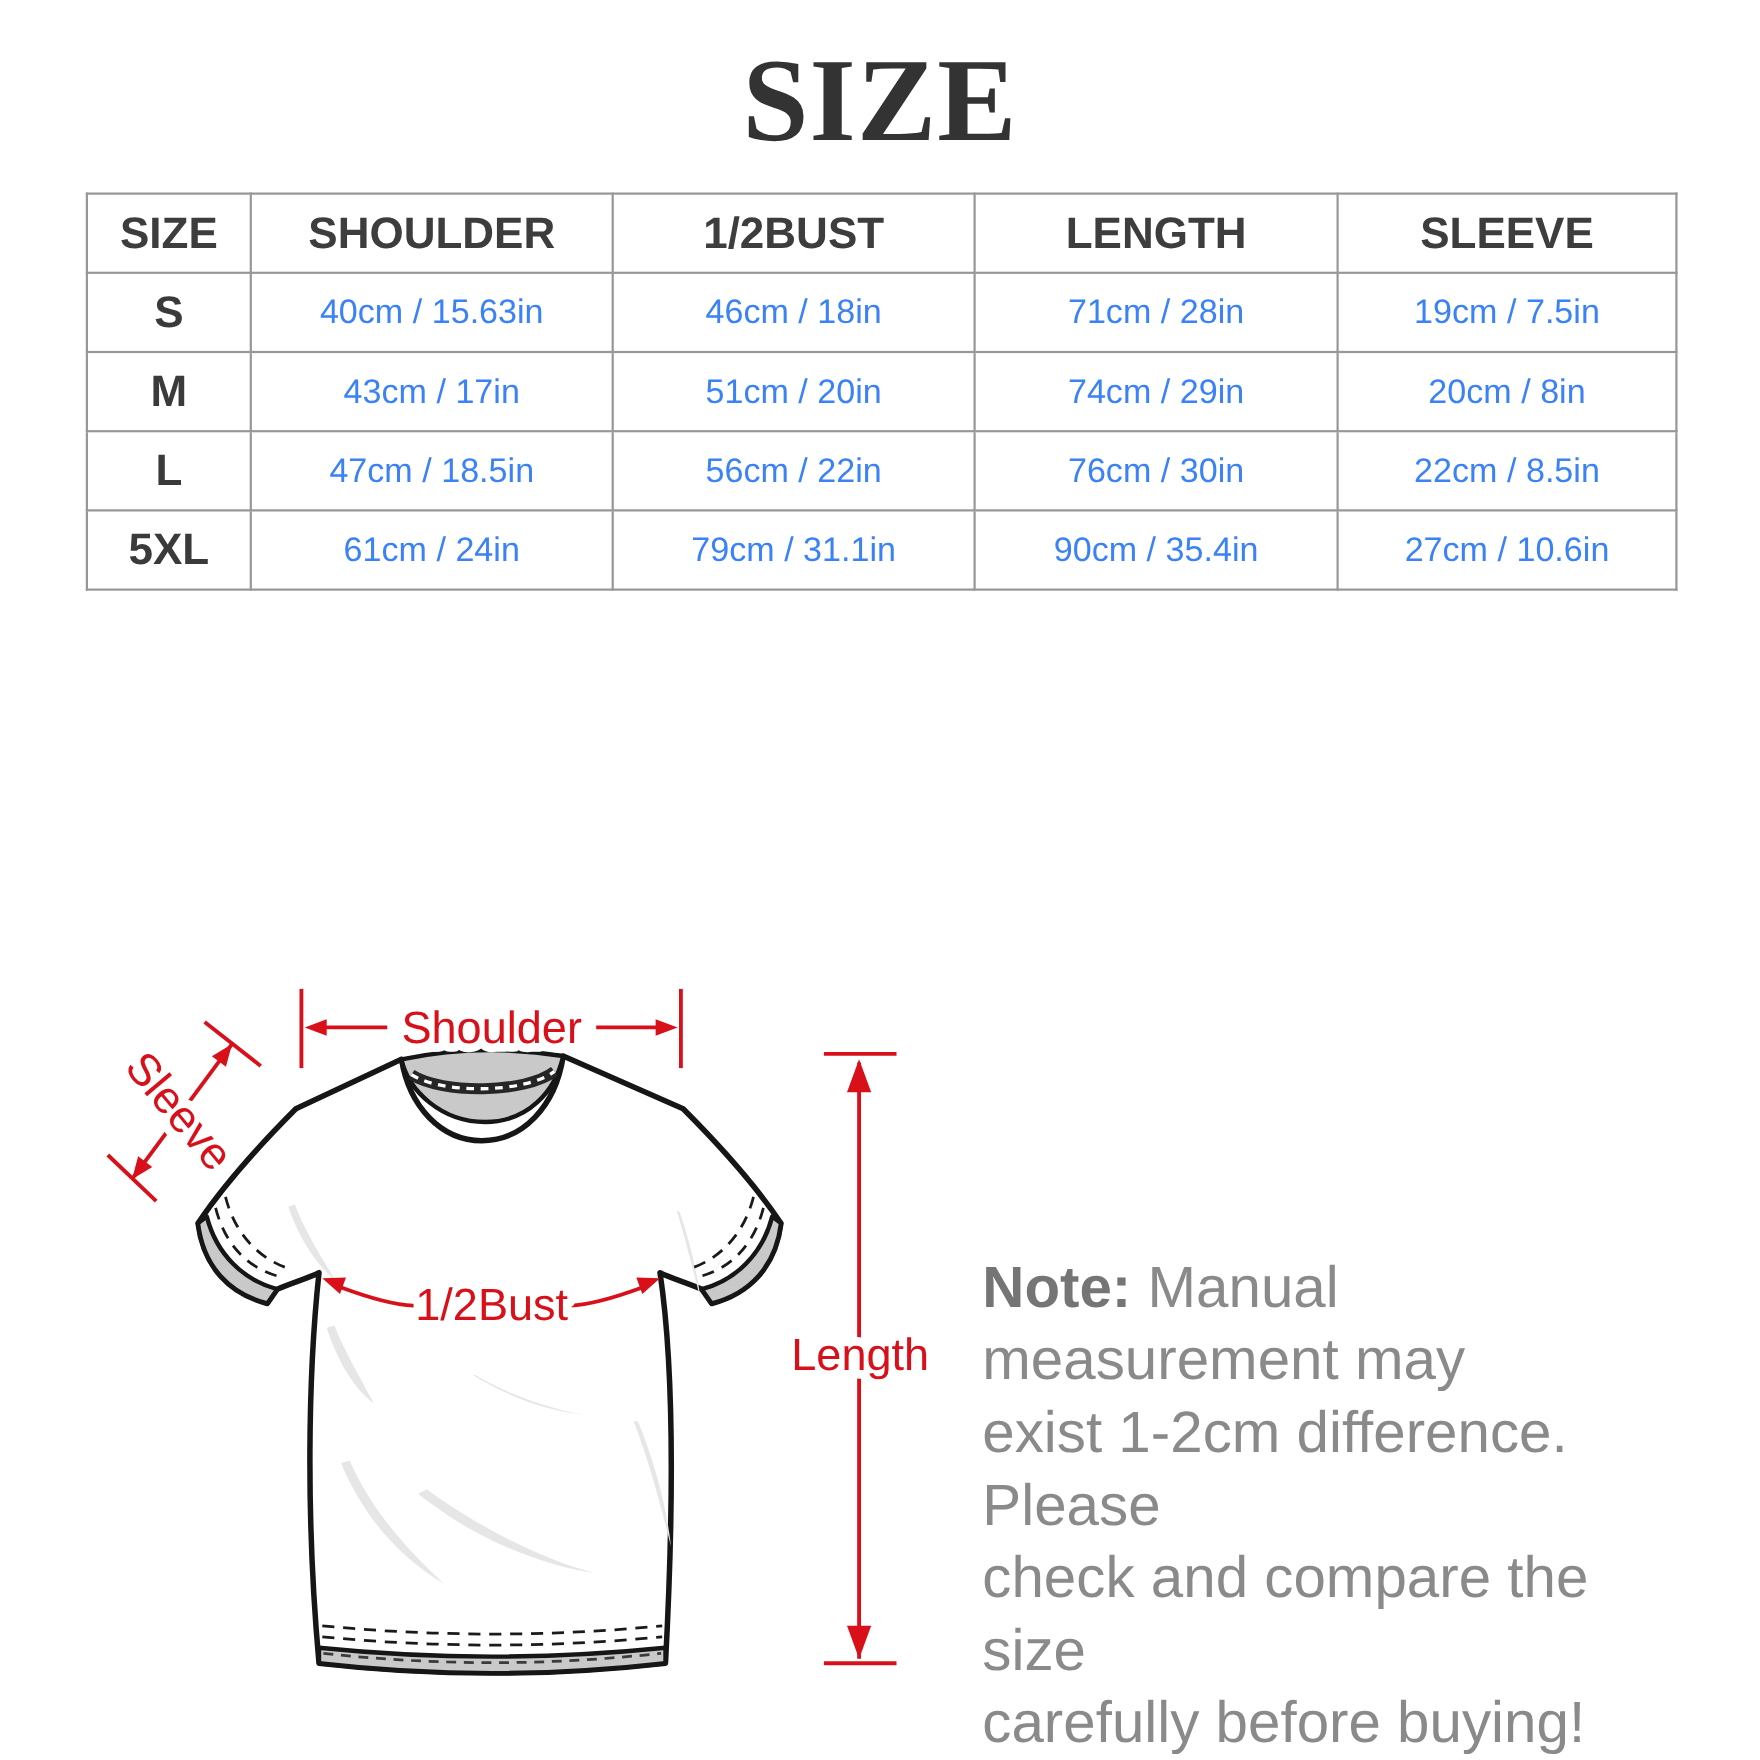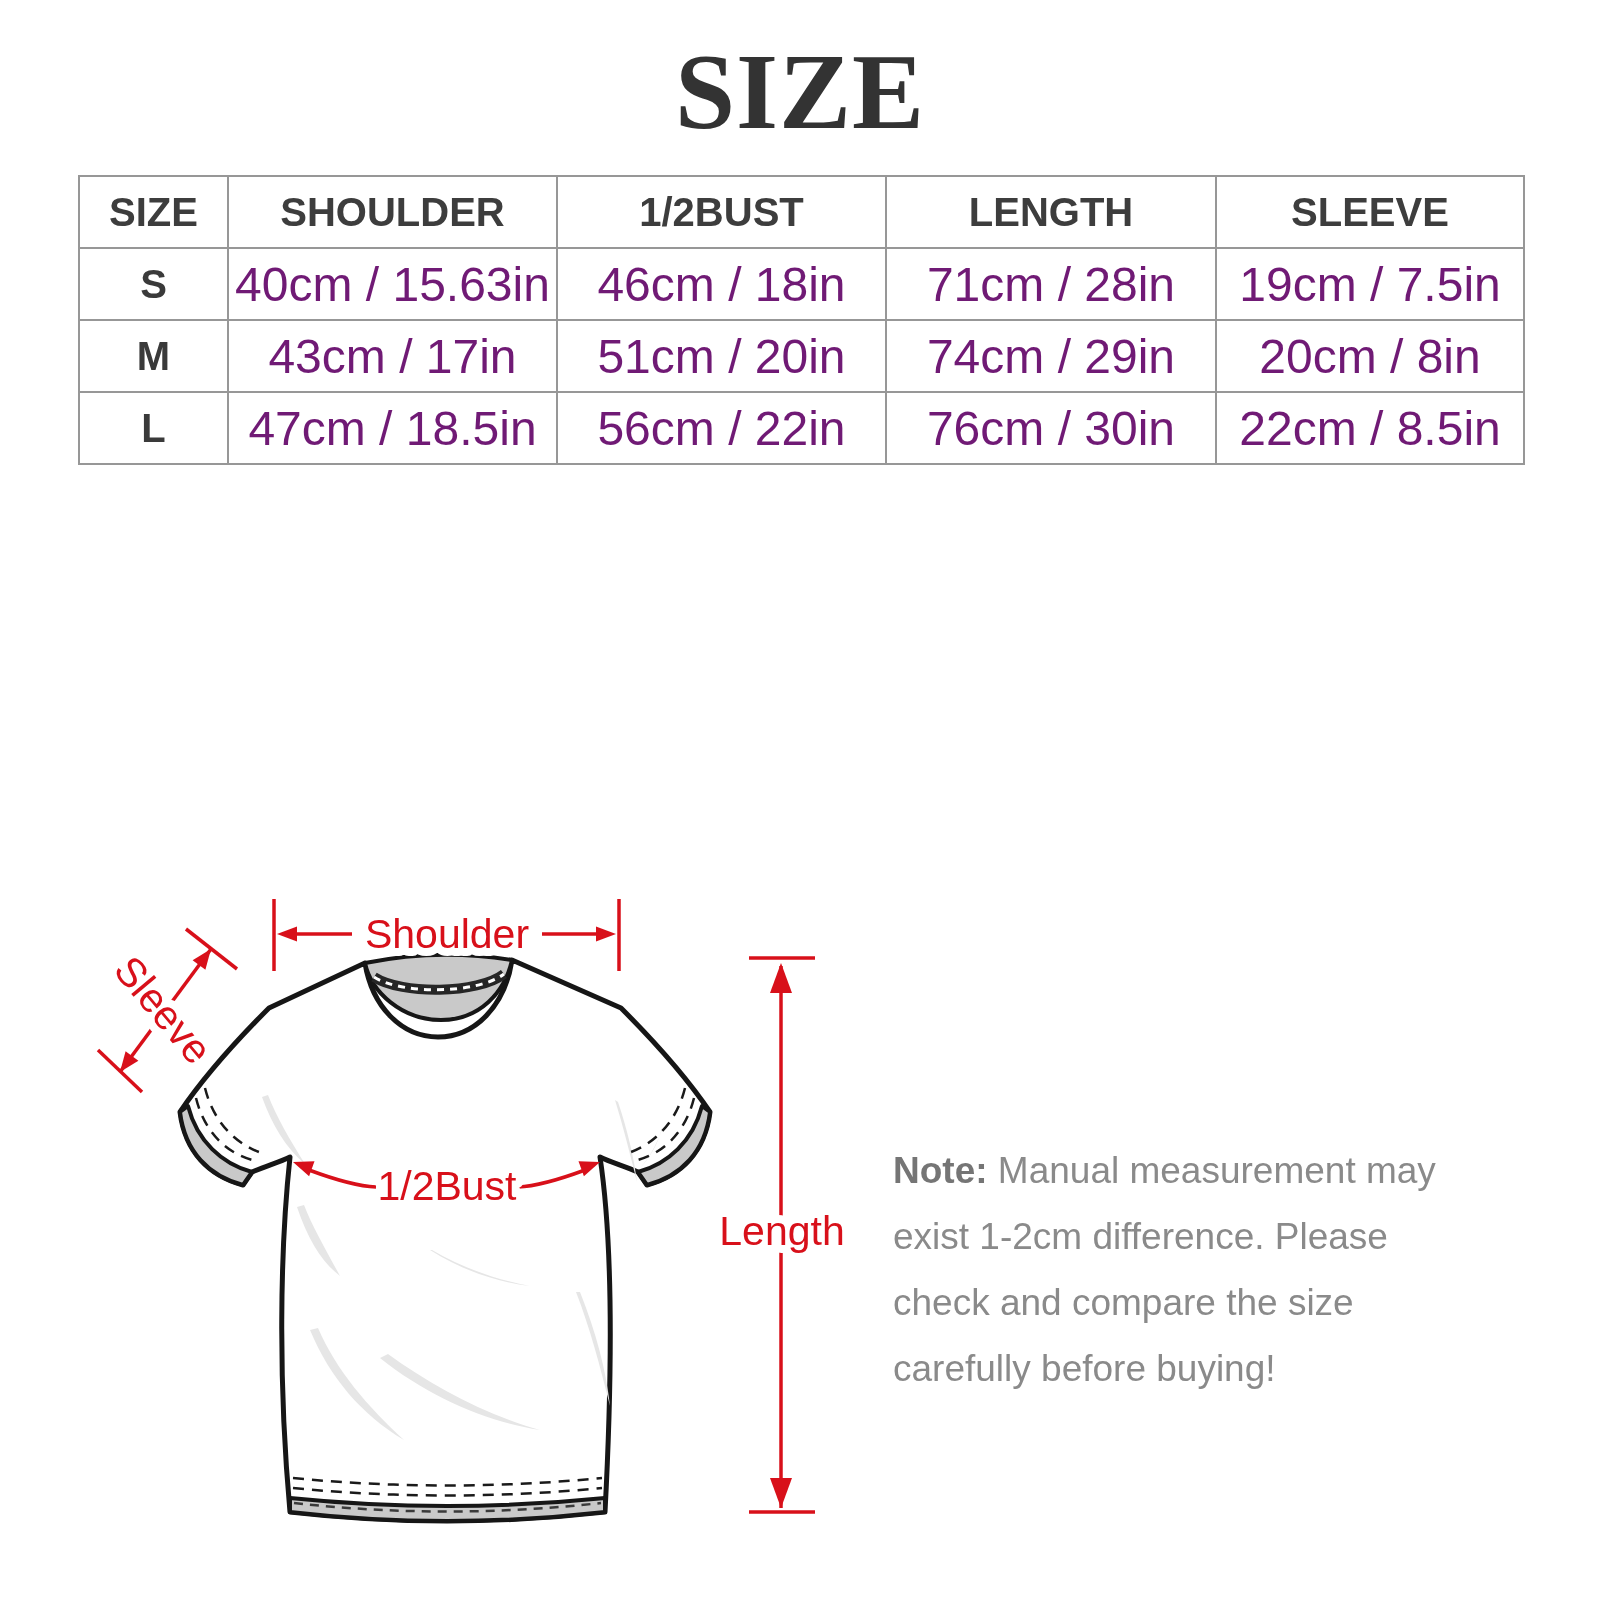--- a/index.html
+++ b/index.html
@@ -8,24 +8,24 @@
   .title{position:absolute;left:0;top:38px;width:1600px;text-align:center;
          font-family:"Liberation Serif", serif;font-weight:bold;font-size:108px;
          color:#333333;line-height:1;letter-spacing:1px;}
   table.size-table{position:absolute;left:78px;top:175px;width:1445px;
          border-collapse:collapse;table-layout:fixed;}
   table.size-table th, table.size-table td{
          border:2px solid #979797;height:70px;text-align:center;vertical-align:middle;
          padding:0;overflow:hidden;}
   table.size-table thead th{font-size:40px;font-weight:bold;color:#3d3d3d;}
   table.size-table tbody th{font-size:40px;font-weight:bold;color:#3a3a3a;}
-  table.size-table tbody td{font-size:48px;font-weight:normal;color:#701a75;}
+  table.size-table tbody td{font-size:31px;font-weight:normal;color:#3b82f6;}
   .diagram-svg{position:absolute;left:0;top:830px;}
   .note{position:absolute;left:893px;top:1072px;width:648px;
-        font-size:37px;line-height:66px;color:#8a8a8a;white-space:pre-line;}
+        font-size:53px;line-height:66px;color:#8a8a8a;white-space:pre-line;}
   .note .note-label{font-weight:bold;color:#757575;}
   .shirt-outline{fill:#ffffff;stroke:#161616;stroke-width:5;stroke-linejoin:round;}
   .shirt-part{fill:#c9c9c9;stroke:#161616;stroke-width:4;stroke-linejoin:round;}
   .stitch{fill:none;stroke:#1a1a1a;stroke-width:2.5;stroke-dasharray:11 8;}
   .stitch-band{fill:none;stroke:#3a3a3a;stroke-width:2.5;stroke-dasharray:9 7;}
   .wrinkle{fill:#e6e6e6;stroke:none;}
   .redline{fill:none;stroke-width:3.5;}
   .redtext{font-family:"Liberation Sans", sans-serif;font-size:41px;
            paint-order:stroke;stroke:#ffffff;stroke-width:16px;stroke-linejoin:round;}
 </style>
@@ -75,20 +75,27 @@
       <td>47cm / 18.5in</td>
       <td>56cm / 22in</td>
       <td>76cm / 30in</td>
       <td>22cm / 8.5in</td>
     </tr>
 
 
 
 
 
+    <tr>
+      <th>5XL</th>
+      <td>61cm / 24in</td>
+      <td>79cm / 31.1in</td>
+      <td>90cm / 35.4in</td>
+      <td>27cm / 10.6in</td>
+    </tr>
   </tbody>
   </table>
 
   <svg class="diagram-svg" width="1600" height="770" viewBox="0 0 1600 770">
 
     <g>
 
       <path class="shirt-outline" d="
         M365,133 L269,178
         C236,211 205,245 180,282

